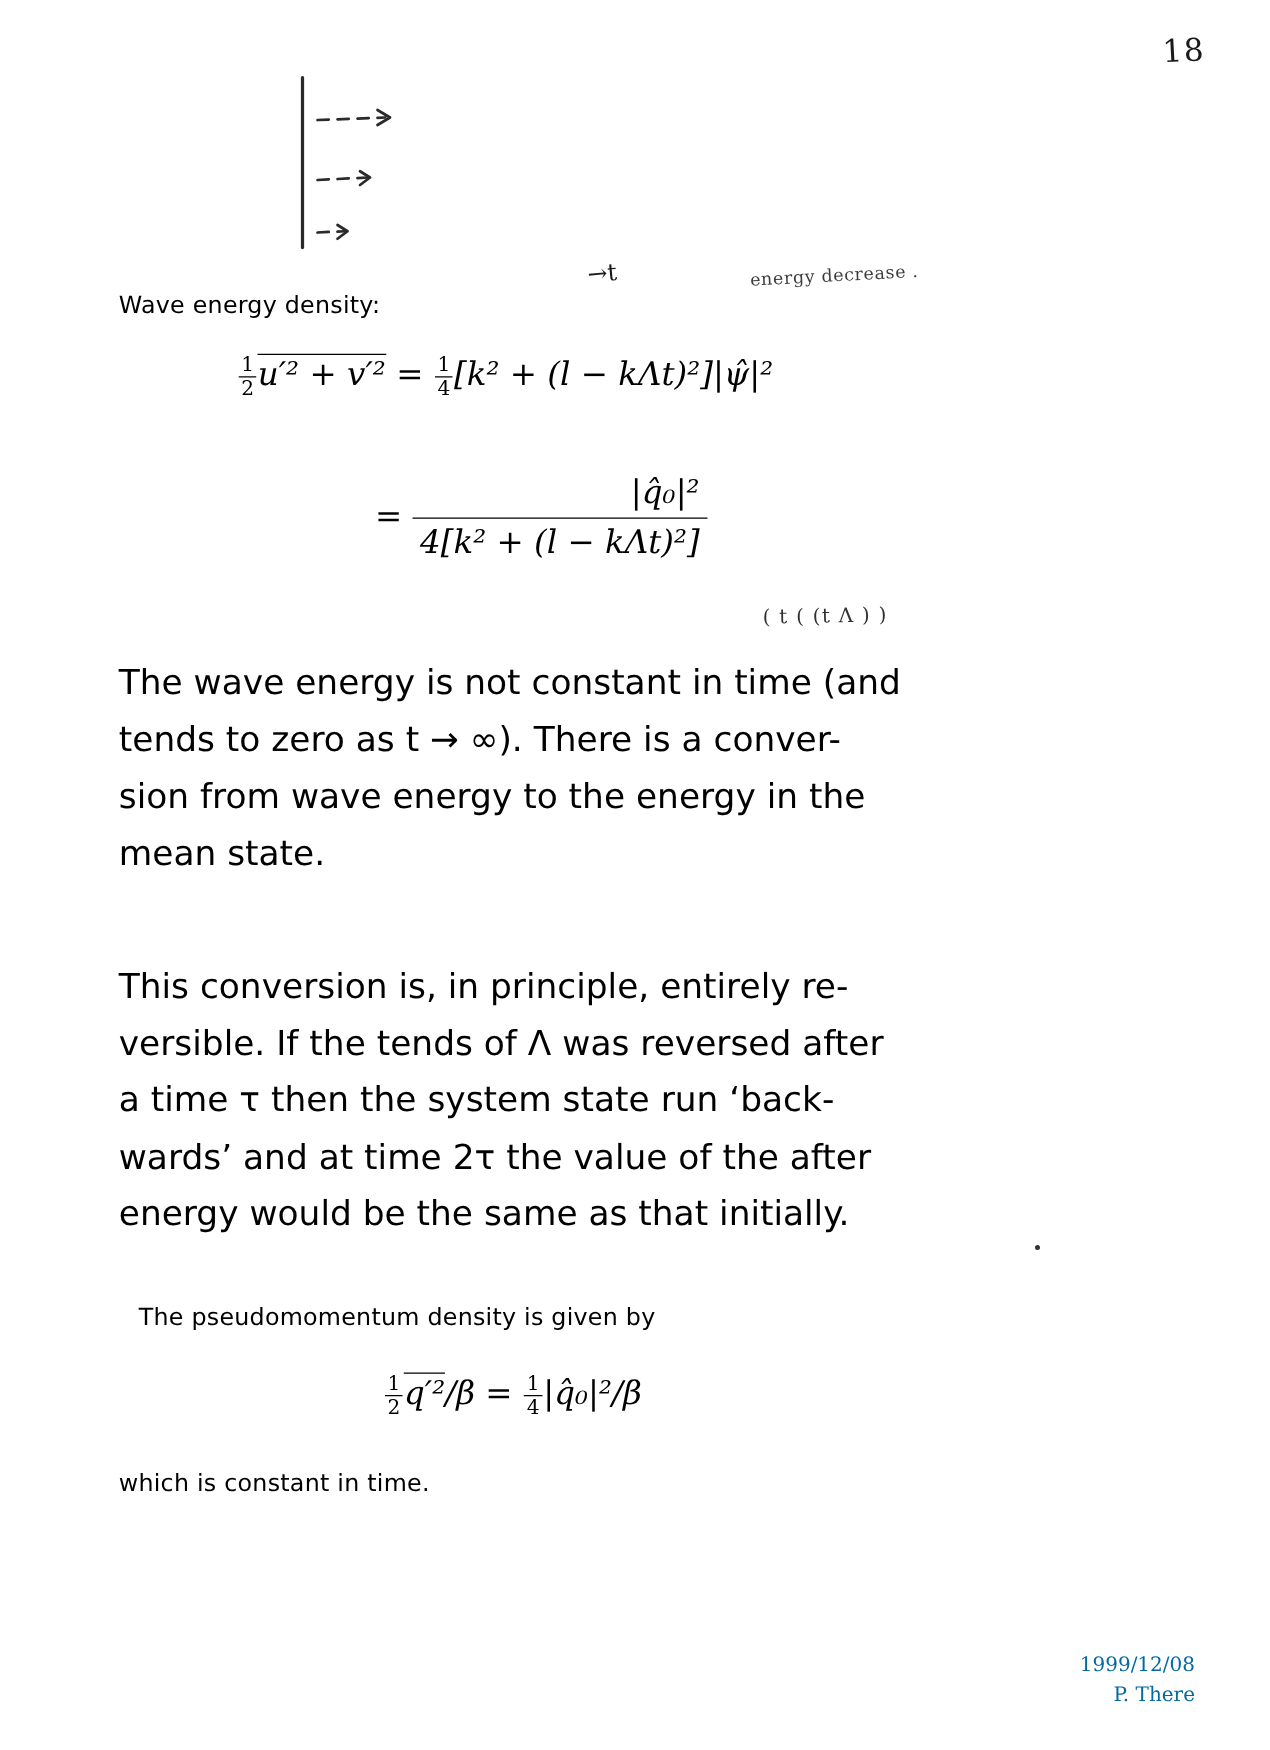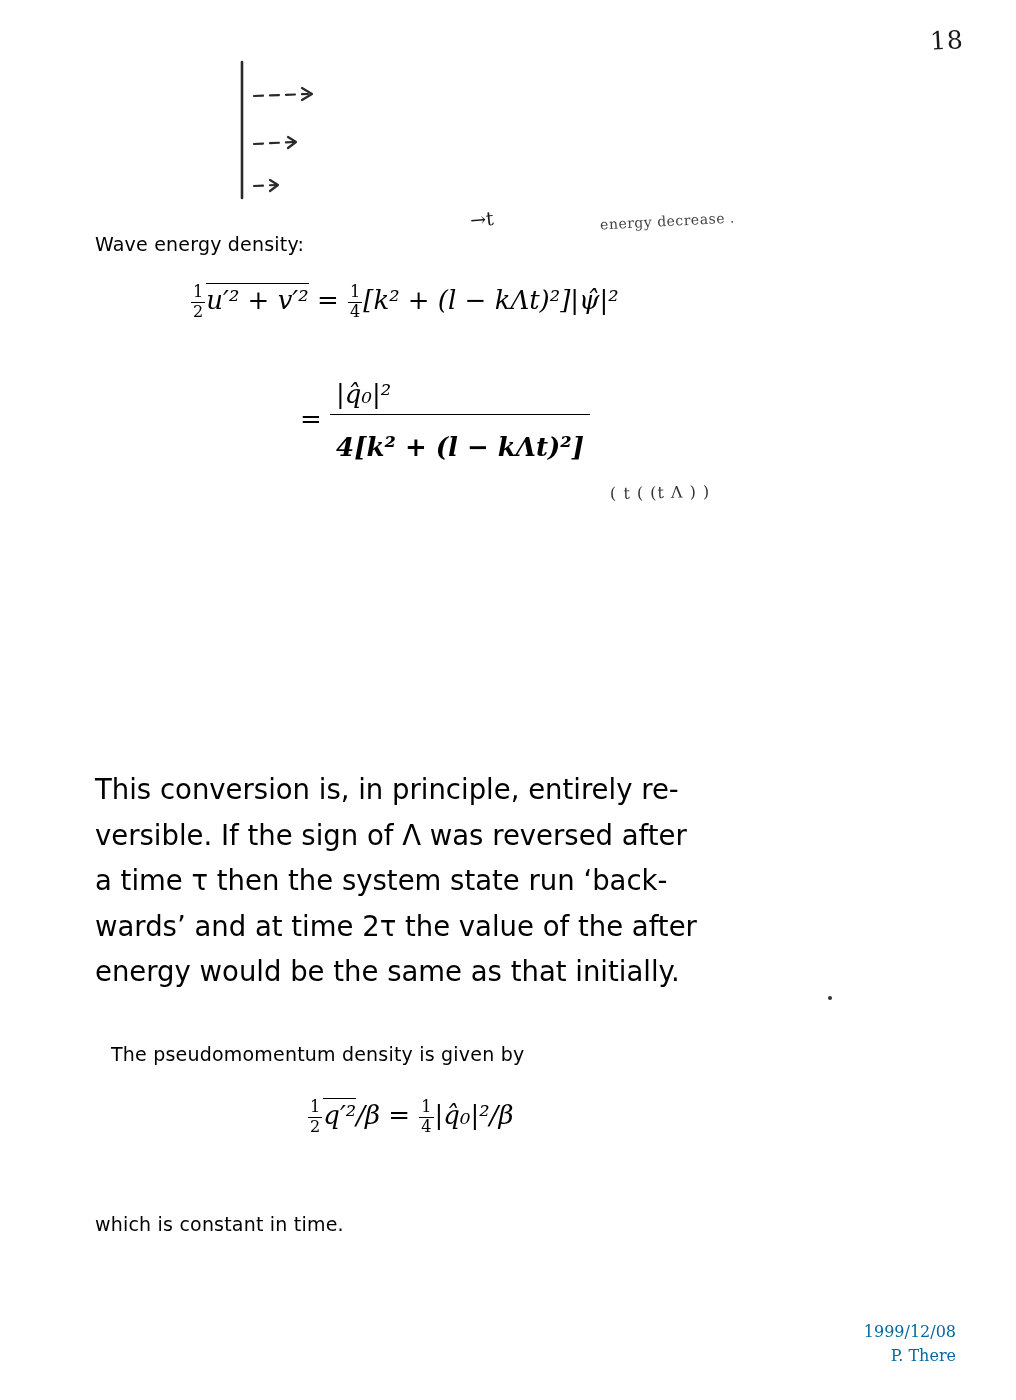--- a/index.html
+++ b/index.html
@@ -106,25 +106,25 @@
     font-size: 0.62em;
     line-height: 1.12;
     margin: 0 1px;
   }
   .frac .num { display: block; padding: 0 2px; }
   .frac .den { display: block; border-top: 1.3px solid #000; padding: 0 2px; }
 
   .bigfrac {
     display: inline-block;
     vertical-align: middle;
-    text-align: left;
+    text-align: right;
     line-height: 1.3;
   }
   .bigfrac .num { display: block; padding: 0 6px 2px 6px; }
-  .bigfrac .den { display: block; border-top: 1.5px solid #000; padding: 16px 6px 0 6px; font-weight: bold; }
+  .bigfrac .den { display: block; border-top: 1.5px solid #000; padding: 3px 6px 0 6px; }
 
   .ovl {
     border-top: 1.5px solid #000;
     padding-top: 1px;
     display: inline-block;
   }
 
   .stray-dot {
     position: absolute;
     left: 828px;
@@ -181,24 +181,30 @@
   </div>
 
   <div class="eq" style="left:300px; top:378px;">
     <span>=</span>
     <span class="bigfrac">
       <span class="num math-it">|q̂₀|²</span>
       <span class="den math-it">4[k² + (l − kΛt)²]</span>
     </span>
   </div>
 
+  <div class="para" style="top:524px;">
+    <div>The wave energy is not constant in time (and</div>
+    <div>tends to zero as t → ∞).  There is a conver-</div>
+    <div>sion from wave energy to the energy in the</div>
+    <div>mean state.</div>
+  </div>
 
   <div class="para" style="top:767px;">
     <div>This conversion is, in principle, entirely re-</div>
-    <div>versible.  If the sign of Λ was reversed after</div>
+    <div>versible.  If the tends of Λ was reversed after</div>
     <div>a time τ then the system state run ‘back-</div>
     <div>wards’ and at time 2τ the value of the after</div>
     <div>energy would be the same as that initially.</div>
   </div>
 
   <div class="stray-dot"></div>
 
   <div class="body-line" style="top:1032px;margin-left:16px;">The pseudomomentum density is given by</div>
 
   <div class="eq" style="left:307px; top:1098px;">
@@ -206,20 +212,20 @@
       <span class="num">1</span>
       <span class="den">2</span>
     </span><span class="ovl math-it">q′²</span><span class="math-it">/β</span>
     <span>=</span>
     <span class="frac">
       <span class="num">1</span>
       <span class="den">4</span>
     </span><span class="math-it">|q̂₀|²/β</span>
   </div>
 
-  <div class="body-line" style="top:1165px;margin-top:37px;">which is constant in time.</div>
+  <div class="body-line" style="top:1165px;">which is constant in time.</div>
 
   <div class="footer" style="top:1320px;">
     <div>1999/12/08</div>
     <div>P. There</div>
   </div>
 
 </div>
 
 </body></html>

